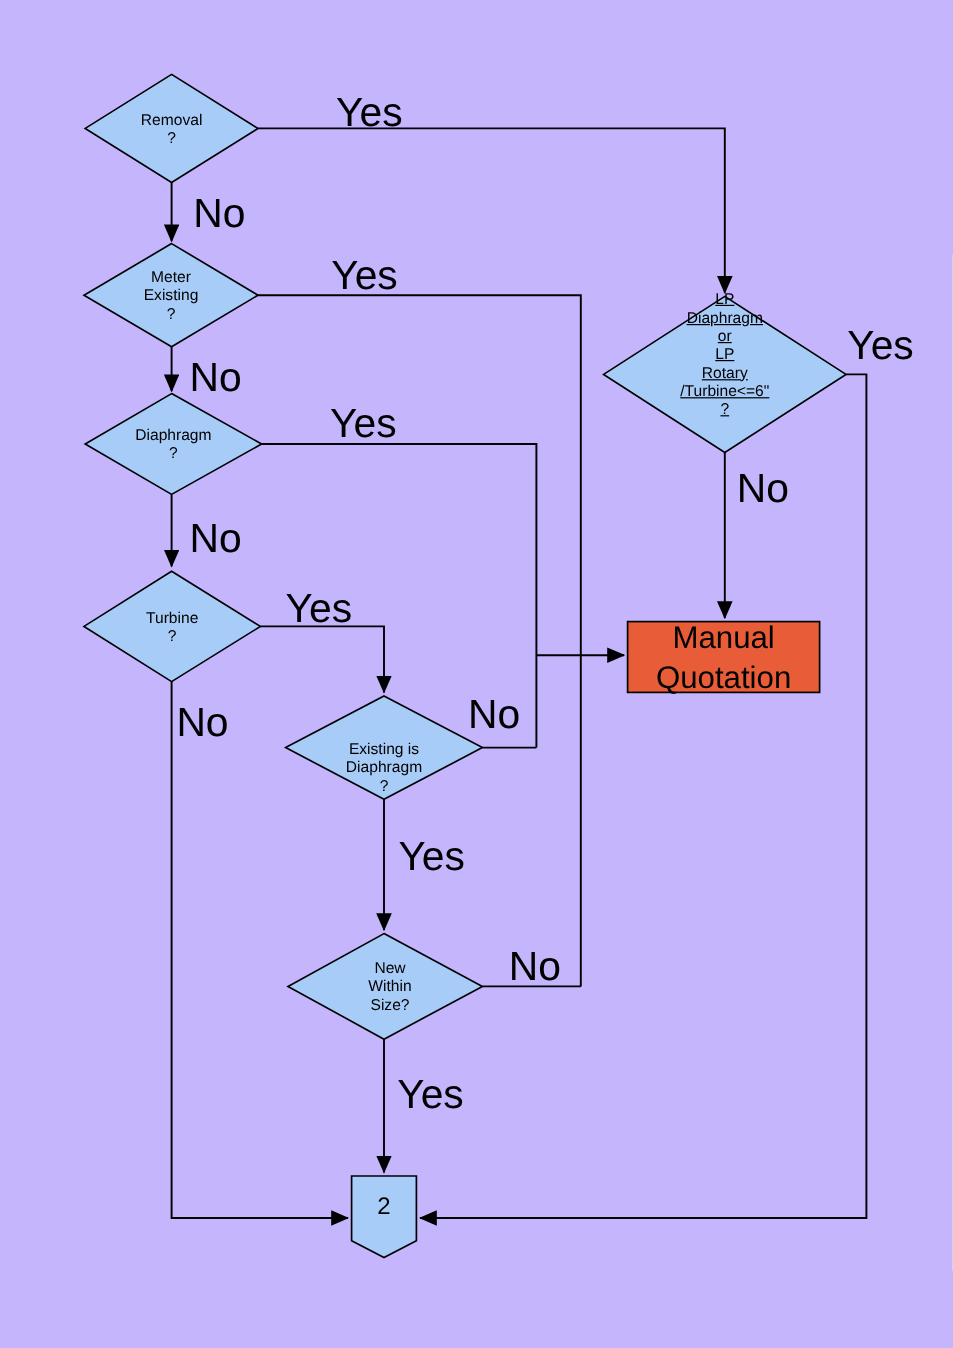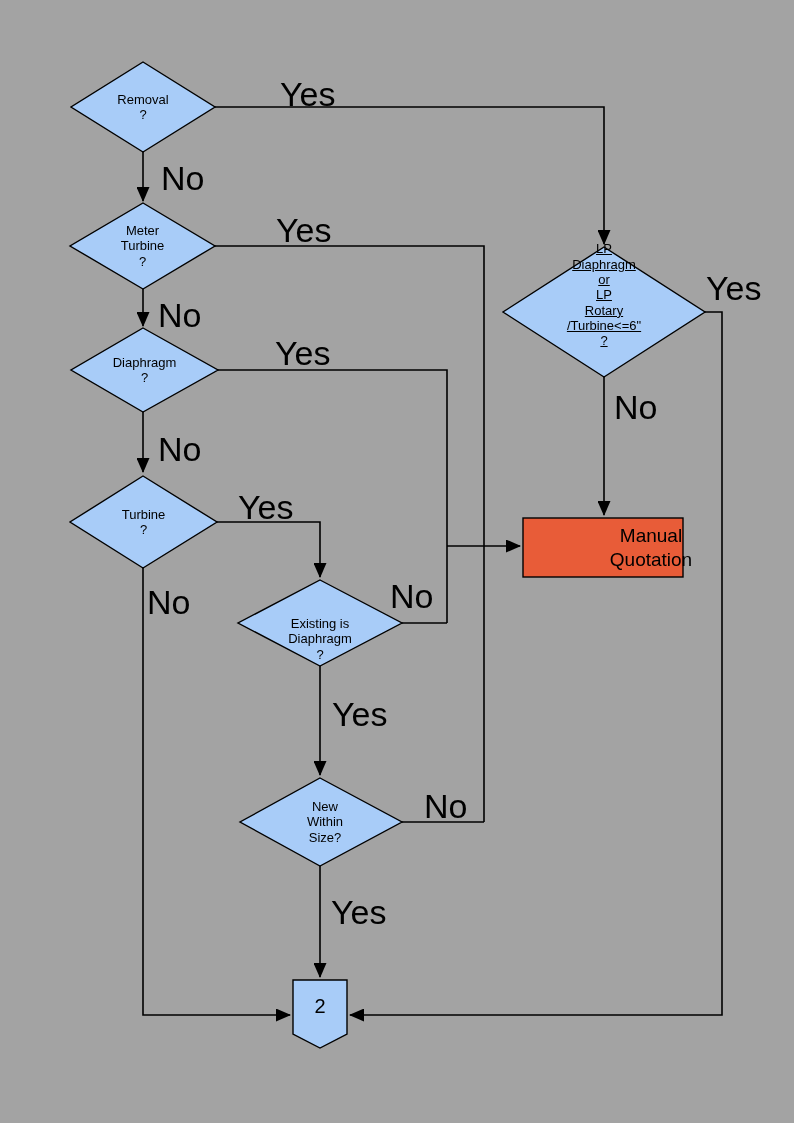--- a/index.html
+++ b/index.html
@@ -5,21 +5,21 @@
   html, body {
     margin: 0;
     padding: 0;
     background: #ffffff;
     font-family: "Liberation Sans", sans-serif;
   }
   .canvas {
     position: relative;
     width: 794px;
     height: 1123px;
-    background: #a3a3a3;
+    background: #c4b5fd;
     overflow: hidden;
   }
   .canvas svg {
     position: absolute;
     left: 0;
     top: 0;
   }
   .edge {
     fill: none;
     stroke: #000000;
@@ -35,23 +35,22 @@
     align-items: center;
     justify-content: center;
     text-align: center;
     white-space: pre-line;
     color: #000000;
     font-size: 13px;
     line-height: 1.18;
     pointer-events: none;
   }
   .node-label.process {
-    font-size: 19px;
+    font-size: 26px;
     line-height: 1.25;
-    padding-left: 48px;
   }
   .node-label.connector {
     font-size: 20px;
   }
   .edge-label {
     position: absolute;
     color: #000000;
     font-size: 34px;
     line-height: 1;
     white-space: nowrap;
@@ -93,21 +92,21 @@
     <polygon class="shape" points="320,580 402,623 320,666 238,623" fill="#A8CCF8"></polygon>
     <polygon class="shape" points="320,778 402,822 320,866 240,822" fill="#A8CCF8"></polygon>
     <polygon class="shape" points="604,247 705,312 604,377 503,312" fill="#A8CCF8"></polygon>
     <rect class="shape" x="523" y="518" width="160" height="59" fill="#E85C38"></rect>
     <polygon class="shape" points="293,980 347,980 347,1034 320,1048 293,1034" fill="#A8CCF8"></polygon>
   </svg>
 
   <div class="node-label" style="left:71px; top:62px; width:144px; height:90px;">Removal
 ?</div>
   <div class="node-label" style="left:70px; top:203px; width:145px; height:86px;">Meter
-Turbine
+Existing
 ?</div>
   <div class="node-label" style="left:71px; top:328px; width:147px; height:84px;">Diaphragm
 ?</div>
   <div class="node-label" style="left:70px; top:476px; width:147px; height:92px;">Turbine
 ?</div>
   <div class="node-label" style="left:238px; top:596px; width:164px; height:86px;">Existing is
 Diaphragm
 ?</div>
   <div class="node-label" style="left:244px; top:778px; width:162px; height:88px;">New
 Within

